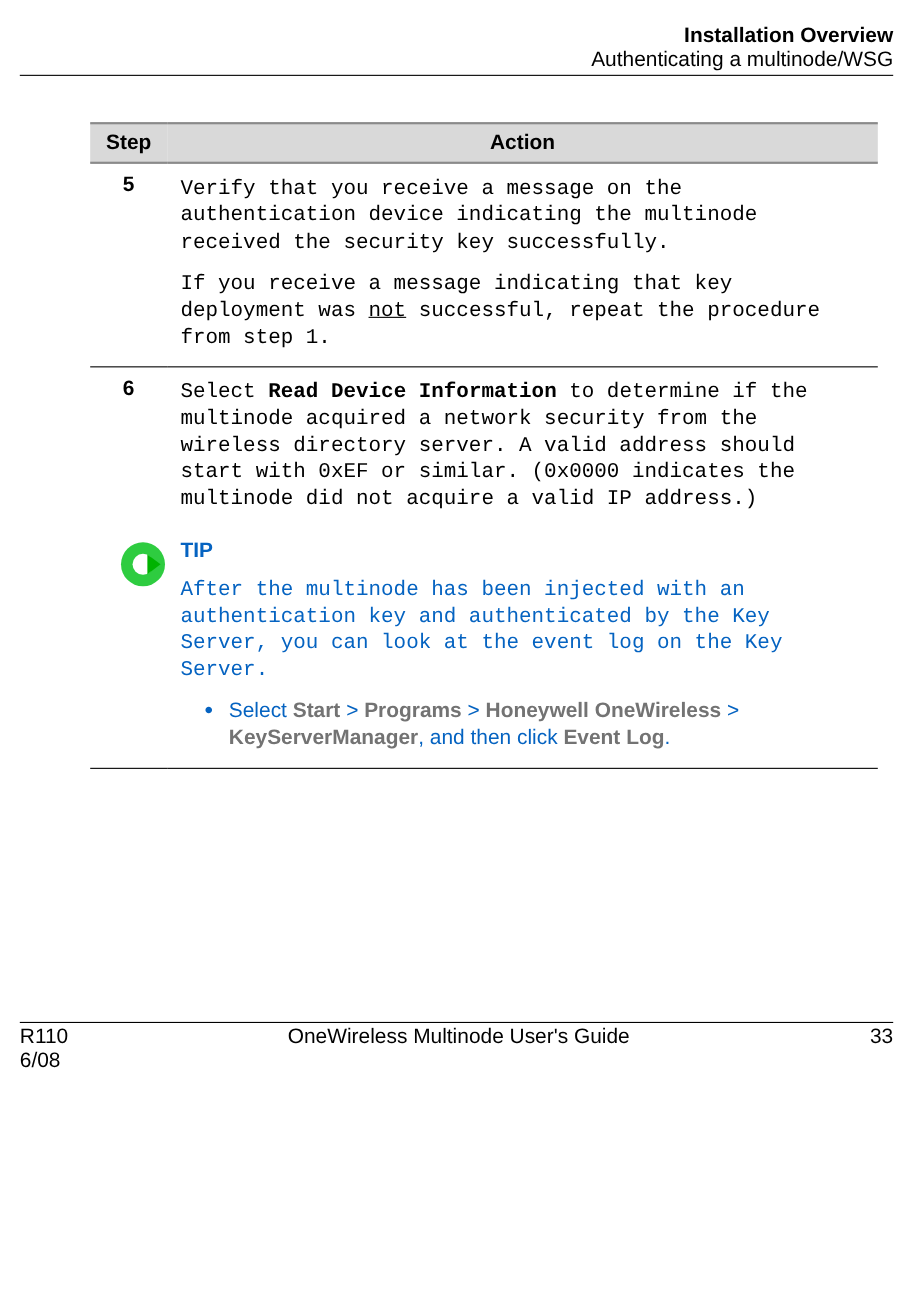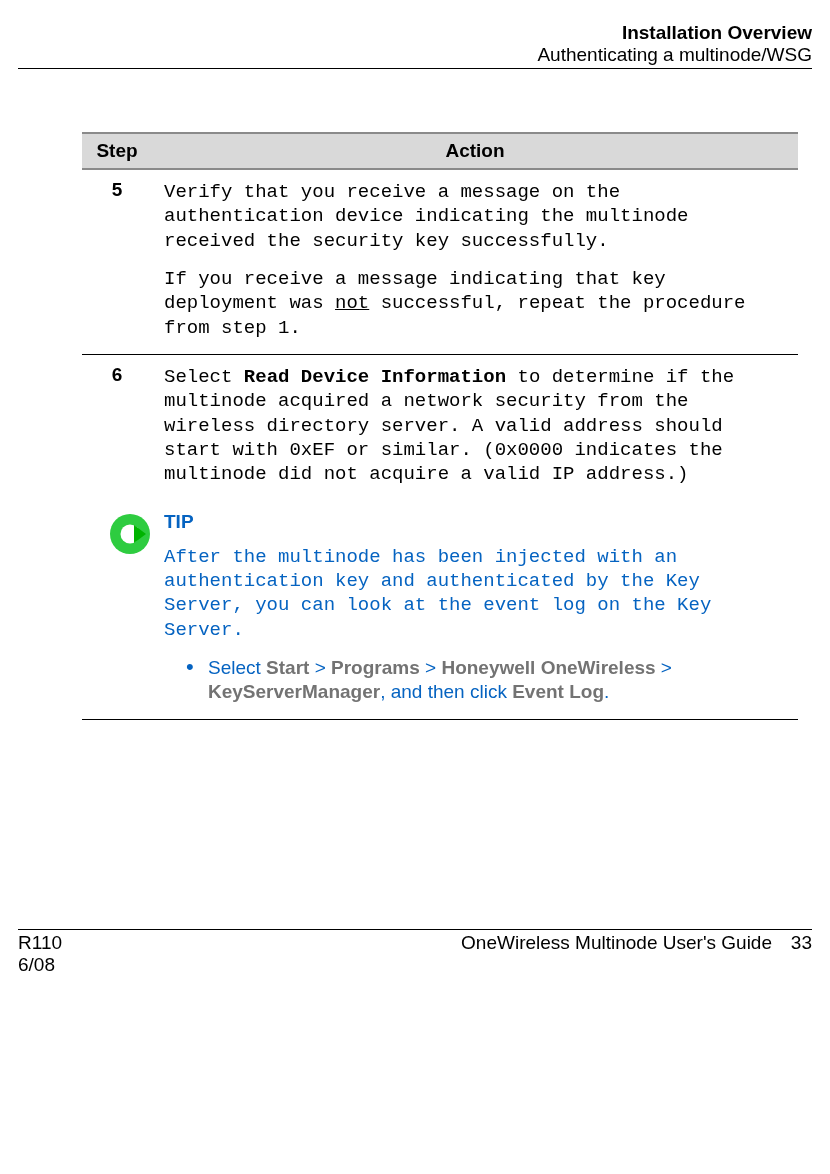--- a/index.html
+++ b/index.html
@@ -37,21 +37,20 @@
       border: none;
       border-top: 1.5px solid #000;
       margin-top: 2px;
     }
     .content {
       padding: 40px 14px 0 64px;
     }
     table.steps {
       width: 100%;
       border-collapse: collapse;
-      margin-top: 21px;
     }
     table.steps thead th {
       background: #d9d9d9;
       font-weight: bold;
       text-align: center;
       font-size: 19px;
       padding: 6px 0;
       border-top: 2px solid #8a8a8a;
       border-bottom: 2px solid #8a8a8a;
     }
@@ -146,21 +145,21 @@
       border-top: 1.5px solid #000;
       margin-bottom: 2px;
     }
     .footer-row {
       display: flex;
       justify-content: space-between;
       font-size: 19px;
       align-items: flex-start;
     }
     .footer-left { text-align: left; }
-    .footer-center { text-align: right; flex: 1; }
+    .footer-center { text-align: center; flex: 1; }
     .footer-right { text-align: right; width: 40px;}
     .tip-step-cell{
        vertical-align: top;
        border-bottom: 1.5px solid #000;
     }
   </style>
 </head>
 <body>
 
 <div class="page">

